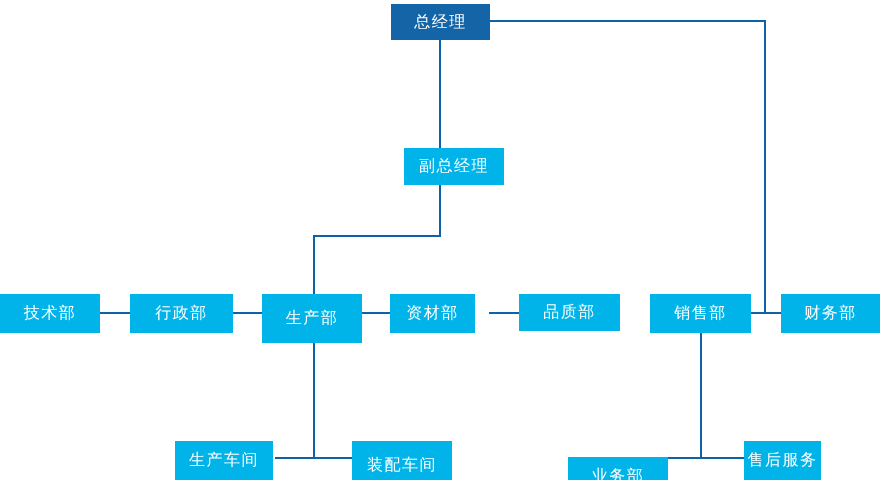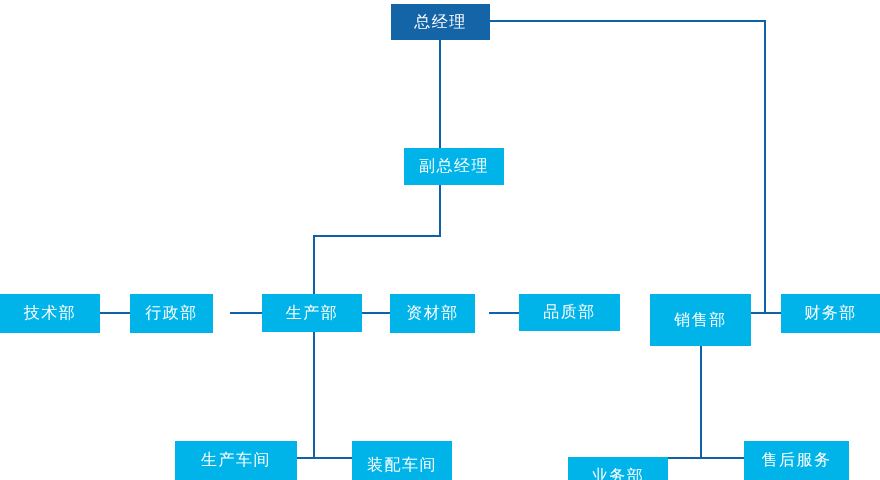--- a/index.html
+++ b/index.html
@@ -51,24 +51,24 @@
       <div class="seg" style="left: 750.25px; top: 312.25px; width: 31.5px; height: 1.5px;"></div>
       <div class="seg" style="left: 313.25px; top: 332.25px; width: 1.5px; height: 126.5px;"></div>
       <div class="seg" style="left: 275.25px; top: 457.25px; width: 77.5px; height: 1.5px;"></div>
       <div class="seg" style="left: 700.25px; top: 332.25px; width: 1.5px; height: 126.5px;"></div>
       <div class="seg" style="left: 667.25px; top: 457.25px; width: 77.5px; height: 1.5px;"></div>
     </div>
   <div id="nodes-layer">
       <div class="node dark" style="left: 391px; top: 4px; width: 99px; height: 36px;">总经理</div>
       <div class="node cyan" style="left: 404px; top: 148px; width: 100px; height: 37px;">副总经理</div>
       <div class="node cyan" style="left: 0px; top: 294px; width: 100px; height: 39px;">技术部</div>
-      <div class="node cyan" style="left: 130px; top: 294px; width: 83px; height: 39px;">行政部</div>
-      <div class="node cyan" style="left: 262px; top: 294px; width: 100px; height: 38px; text-align: center;">生产部</div>
+      <div class="node cyan" style="left: 130px; top: 294px; width: 103px; height: 39px;">行政部</div>
+      <div class="node cyan" style="left: 262px; top: 294px; width: 100px; height: 49px; text-align: center;">生产部</div>
       <div class="node cyan" style="left: 390px; top: 294px; width: 85px; height: 39px;">资材部</div>
       <div class="node cyan" style="left: 519px; top: 294px; width: 101px; height: 37px;">品质部</div>
-      <div class="node cyan" style="left: 650px; top: 294px; width: 101px; height: 52px;">销售部</div>
+      <div class="node cyan" style="left: 650px; top: 294px; width: 101px; height: 39px;">销售部</div>
       <div class="node cyan" style="left: 781px; top: 294px; width: 99px; height: 39px;">财务部</div>
-      <div class="node cyan" style="left: 175px; top: 441px; width: 122px; height: 39px;">生产车间</div>
+      <div class="node cyan" style="left: 175px; top: 441px; width: 98px; height: 39px;">生产车间</div>
       <div class="node cyan" style="left: 352px; top: 441px; width: 100px; height: 49px;">装配车间</div>
       <div class="node cyan" style="left: 568px; top: 441px; width: 100px; height: 39px; margin-top: 16px;">业务部</div>
-      <div class="node cyan" style="left: 744px; top: 441px; width: 105px; height: 39px;">售后服务</div>
+      <div class="node cyan" style="left: 744px; top: 441px; width: 77px; height: 39px;">售后服务</div>
     </div>
 </div>
 
 </body></html>

